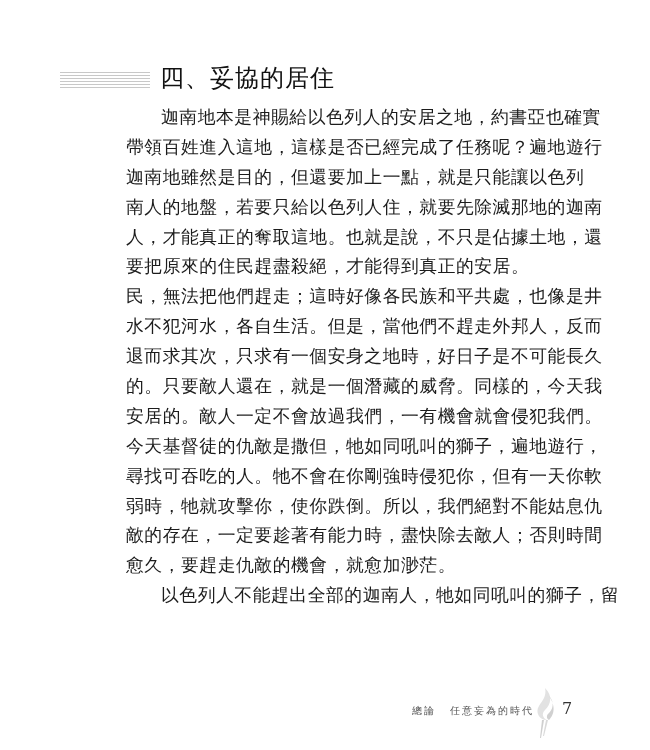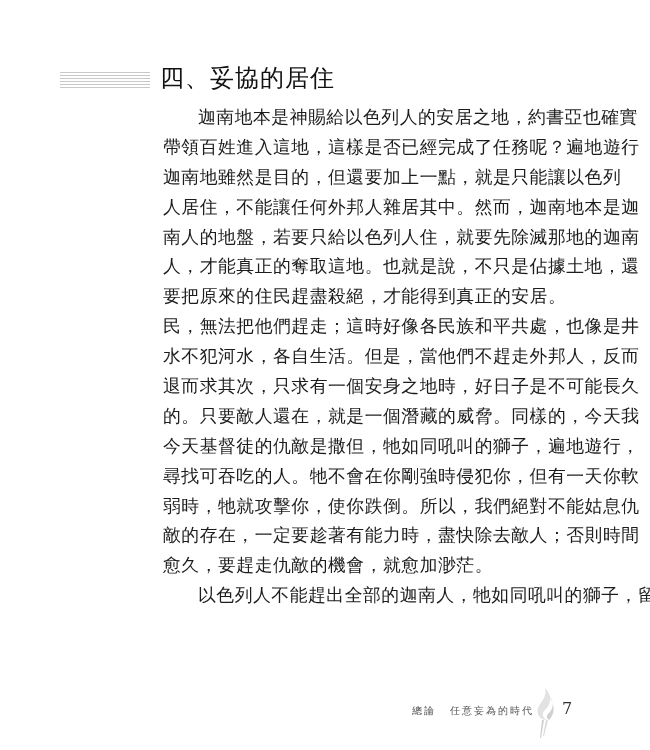--- a/index.html
+++ b/index.html
@@ -4,21 +4,21 @@
   <style>
     html, body { margin: 0; padding: 0; background: #ffffff; }
     body { width: 650px; height: 750px; position: relative; overflow: hidden;
            font-family: "DejaVu Serif", "Liberation Serif", serif; color: #1a1a1a; }
     .title-deco { position: absolute; left: 60px; top: 72px; width: 90px; height: 20px; }
     .title-deco span { display: block; height: 1px; margin-bottom: 2px; background: #c8c8c8; }
     .title { position: absolute; left: 160px; top: 62px; font-size: 24px; font-weight: normal;
              letter-spacing: 1px; color: #111; white-space: nowrap; }
     .body-text { position: absolute; left: 126px; top: 102px; width: 402px; }
     .line { font-size: 17.8px; line-height: 29.9px; height: 29.9px; white-space: nowrap;
-            letter-spacing: 0.55px; color: #1c1c1c; margin-left: 37px; }
+            letter-spacing: 0.55px; color: #1c1c1c; }
     .line.indent { padding-left: 35px; }
     .footer { position: absolute; left: 412px; top: 704px; font-size: 10px; color: #555;
               letter-spacing: 2px; white-space: nowrap; }
     .footer .gap { display: inline-block; width: 14px; }
     .flame { position: absolute; left: 531px; top: 686px; width: 26px; height: 54px; }
     .page-num { position: absolute; left: 562px; top: 699px; font-size: 16px; color: #333; }
   </style>
 </head>
 <body>
 
@@ -29,28 +29,28 @@
     <span></span>
     <span></span>
     <span></span>
 </div>
 <div class="title">四、妥協的居住</div>
 
 <div class="body-text">
   <div class="line indent">迦南地本是神賜給以色列人的安居之地，約書亞也確實</div>
   <div class="line">帶領百姓進入這地，這樣是否已經完成了任務呢？遍地遊行</div>
   <div class="line">迦南地雖然是目的，但還要加上一點，就是只能讓以色列</div>
-  <div class="line">人居住，不能讓任何外邦人雜居其中。然而，迦南地本是迦</div>
   <div class="line">南人的地盤，若要只給以色列人住，就要先除滅那地的迦南</div>
   <div class="line">人，才能真正的奪取這地。也就是說，不只是佔據土地，還</div>
   <div class="line">要把原來的住民趕盡殺絕，才能得到真正的安居。</div>
   <div class="line">民，無法把他們趕走；這時好像各民族和平共處，也像是井</div>
   <div class="line">水不犯河水，各自生活。但是，當他們不趕走外邦人，反而</div>
   <div class="line">退而求其次，只求有一個安身之地時，好日子是不可能長久</div>
   <div class="line">的。只要敵人還在，就是一個潛藏的威脅。同樣的，今天我</div>
+  <div class="line">安居的。敵人一定不會放過我們，一有機會就會侵犯我們。</div>
   <div class="line">今天基督徒的仇敵是撒但，牠如同吼叫的獅子，遍地遊行，</div>
   <div class="line">尋找可吞吃的人。牠不會在你剛強時侵犯你，但有一天你軟</div>
   <div class="line">弱時，牠就攻擊你，使你跌倒。所以，我們絕對不能姑息仇</div>
   <div class="line">敵的存在，一定要趁著有能力時，盡快除去敵人；否則時間</div>
   <div class="line">愈久，要趕走仇敵的機會，就愈加渺茫。</div>
   <div class="line indent">以色列人不能趕出全部的迦南人，牠如同吼叫的獅子，留</div>
 </div>
 
 <div class="footer">
   <span>總論</span><span class="gap"></span><span>任意妄為的時代</span>

